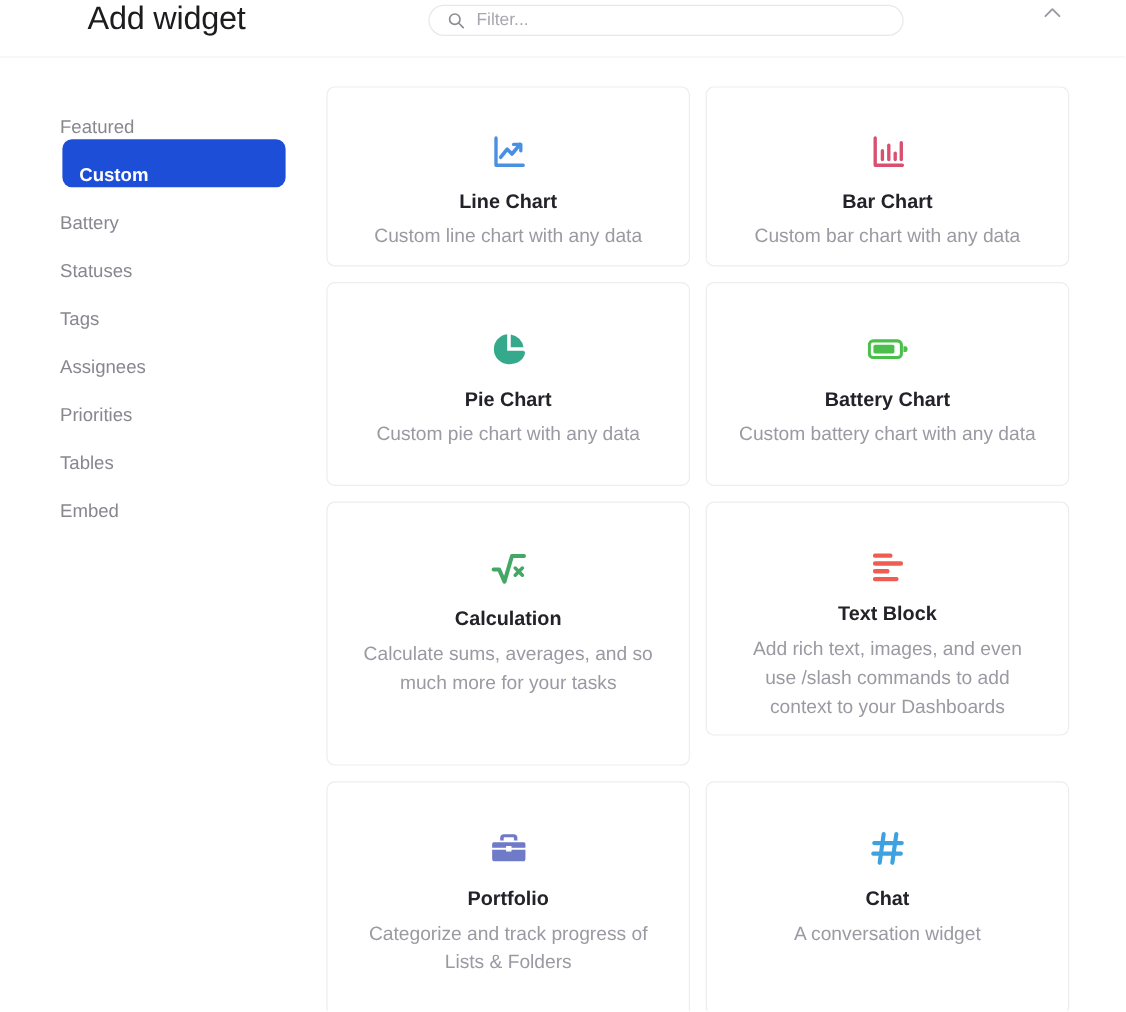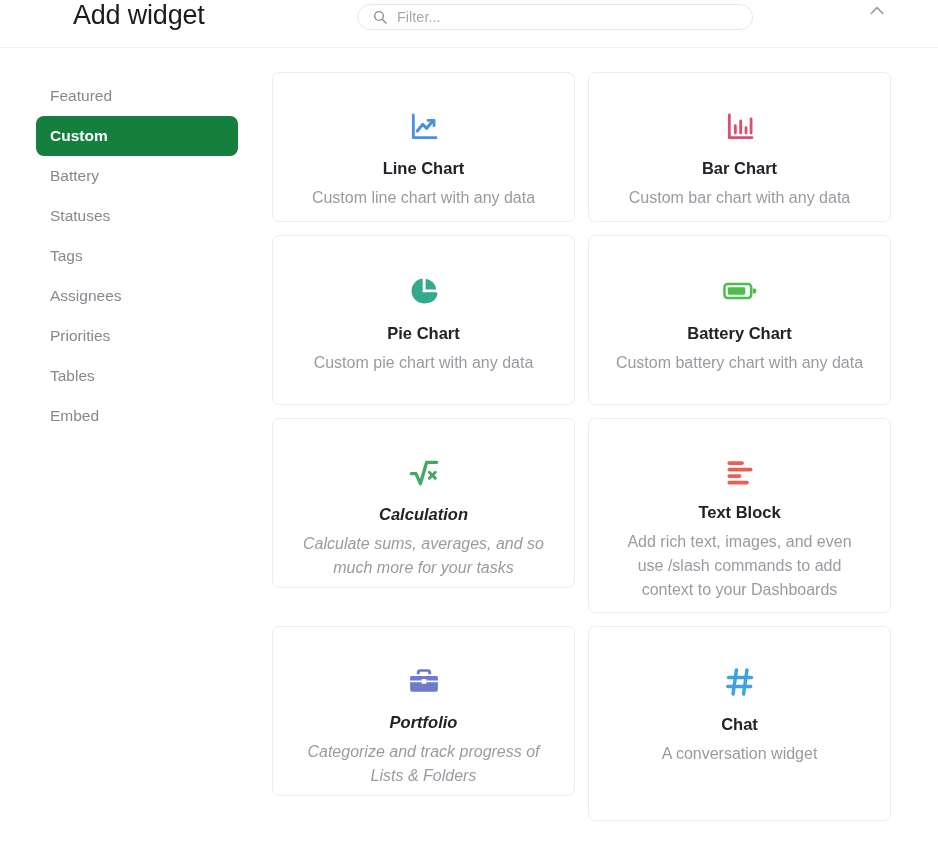--- a/index.html
+++ b/index.html
@@ -93,33 +93,34 @@
   
   .sidebar {
     position: absolute;
     left: 36px;
     top: 76px;
     width: 202px;
   }
   .nav-item {
     height: 40px;
     display: flex;
-    align-items: center;
+    align-items: flex-end;
     padding: 0 14px;
     border-radius: 8px;
     font-size: 15.5px;
     color: #87878f;
     cursor: pointer;
     user-select: none;
     white-space: nowrap;
   }
   .nav-item.active {
-    background: #15803d;
+    background: #1d4ed8;
     color: #ffffff;
     font-weight: 700;
+    margin-left: 16px;
   }
 
   
   .grid {
     position: absolute;
     left: 272px;
     top: 72px;
     width: 620px;
     display: flex;
     flex-wrap: wrap;
@@ -131,21 +132,21 @@
     border-radius: 7px;
     background: #ffffff;
     display: flex;
     flex-direction: column;
     align-items: center;
     cursor: pointer;
     padding: 38px 24px 26px 24px;
   }
   .card.r1 { height: 150px; }
   .card.r2 { height: 170px; }
-  .card.r3 { height: 170px; font-style: italic; }
+  .card.r3 { height: 220px; }
   .card.r4 { height: 195px; }
 
   .card-icon {
     height: 34px;
     display: flex;
     align-items: center;
     justify-content: center;
     margin-bottom: 16px;
   }
   .card-title {

